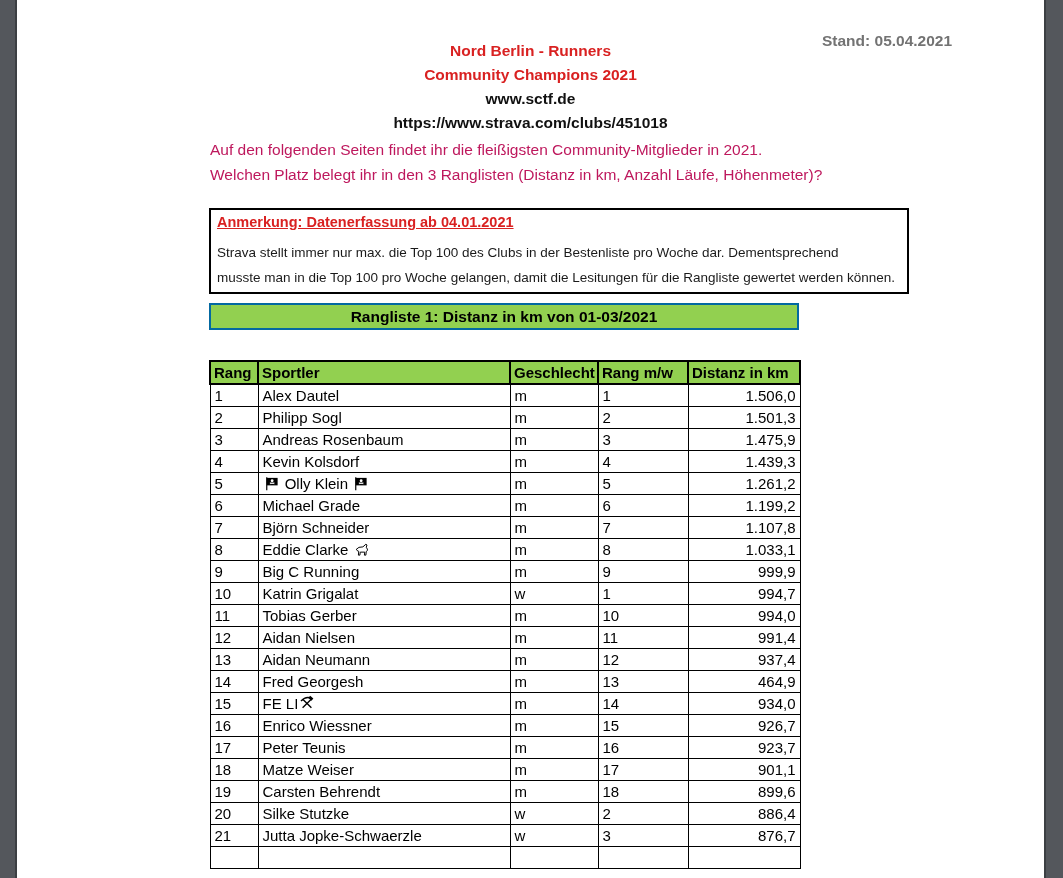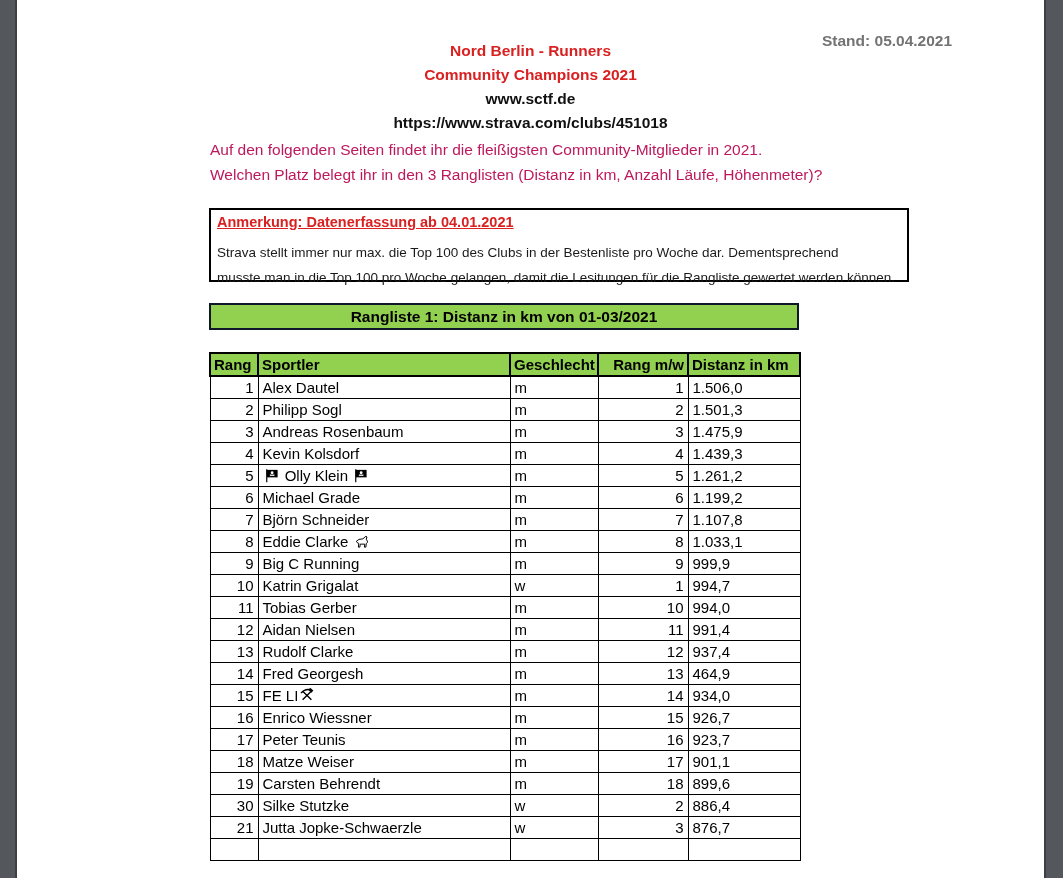--- a/index.html
+++ b/index.html
@@ -18,37 +18,37 @@
   .page{position:absolute;left:17px;top:0;width:1027px;height:878px;background:var(--page);}
 
   .doc-header{position:absolute;top:32px;left:0;width:100%;text-align:center;
     font-weight:bold;font-size:15.5px;line-height:24px;color:#111;margin-top:7px;}
   .doc-header .red{color:var(--red);}
 
   .stand{position:absolute;top:32px;left:805px;font-weight:bold;font-size:15.5px;color:#737373;white-space:nowrap;}
 
   .intro{position:absolute;top:138px;left:193px;font-size:15.5px;line-height:24.5px;color:#be185d;}
 
-  .note{position:absolute;top:208px;left:192px;width:700px;height:74px;
+  .note{position:absolute;top:208px;left:192px;width:700px;height:86px;
     border:2px solid #000;padding:3px 6px;background:#fff;}
   .note-title{color:var(--red);font-weight:bold;text-decoration:underline;font-size:14.5px;margin:1px 0 3px 0;}
   .note-body{font-size:13.5px;line-height:25px;color:#1a1a1a;margin-top:10px;}
 
   .banner{position:absolute;top:303px;left:192px;width:590px;height:27px;
-    background:var(--green);border:2px solid #0f172a;display:flex;align-items:center;justify-content:center;
+    background:var(--green);border:2px solid #0369a1;display:flex;align-items:center;justify-content:center;
     font-weight:bold;font-size:15.5px;color:#000;}
 
   .table-wrap{position:absolute;top:352px;left:192px;width:594px;height:526px;overflow:hidden;}
-  table.rank{border-collapse:collapse;table-layout:fixed;width:590px;font-size:15px;color:#000;}
+  table.rank{border-collapse:collapse;table-layout:fixed;width:590px;font-size:15px;color:#000;margin-top:8px;}
   table.rank th{background:var(--green);font-weight:bold;height:23px;border:2px solid #000;
     padding:0 3px;text-align:left;overflow:hidden;white-space:nowrap;}
   table.rank td{border:1.5px solid #000;height:22px;padding:0 4px;overflow:hidden;white-space:nowrap;
     background:#fff;}
-  table.rank th.c, table.rank td.c{text-align:right;}
-  table.rank td.r{}
+  table.rank th.c, table.rank td.c{text-align:left;}
+  table.rank td.r{text-align:right;}
   col.w-rang{width:48px;} col.w-sportler{width:252px;} col.w-geschlecht{width:88px;}
   col.w-rangmw{width:90px;} col.w-distanz{width:112px;}
 
   .inline-icon{display:inline-block;vertical-align:-2px;line-height:0;margin:0 1px;}
 </style>
 </head>
 <body>
 
 <div id="root">
   <div class="gutter left"></div>
@@ -198,21 +198,21 @@
             </tr>
             <tr>
               <td class="c">12</td>
               <td>Aidan Nielsen</td>
               <td>m</td>
               <td class="c">11</td>
               <td class="r">991,4</td>
             </tr>
             <tr>
               <td class="c">13</td>
-              <td>Rudolf Clarke</td>
+              <td>Aidan Neumann</td>
               <td>m</td>
               <td class="c">12</td>
               <td class="r">937,4</td>
             </tr>
             <tr>
               <td class="c">14</td>
               <td>Fred Georgesh</td>
               <td>m</td>
               <td class="c">13</td>
               <td class="r">464,9</td>
@@ -252,21 +252,21 @@
               <td class="r">901,1</td>
             </tr>
             <tr>
               <td class="c">19</td>
               <td>Carsten Behrendt</td>
               <td>m</td>
               <td class="c">18</td>
               <td class="r">899,6</td>
             </tr>
             <tr>
-              <td class="c">30</td>
+              <td class="c">20</td>
               <td>Silke Stutzke</td>
               <td>w</td>
               <td class="c">2</td>
               <td class="r">886,4</td>
             </tr>
             <tr>
               <td class="c">21</td>
               <td>Jutta Jopke-Schwaerzle</td>
               <td>w</td>
               <td class="c">3</td>

